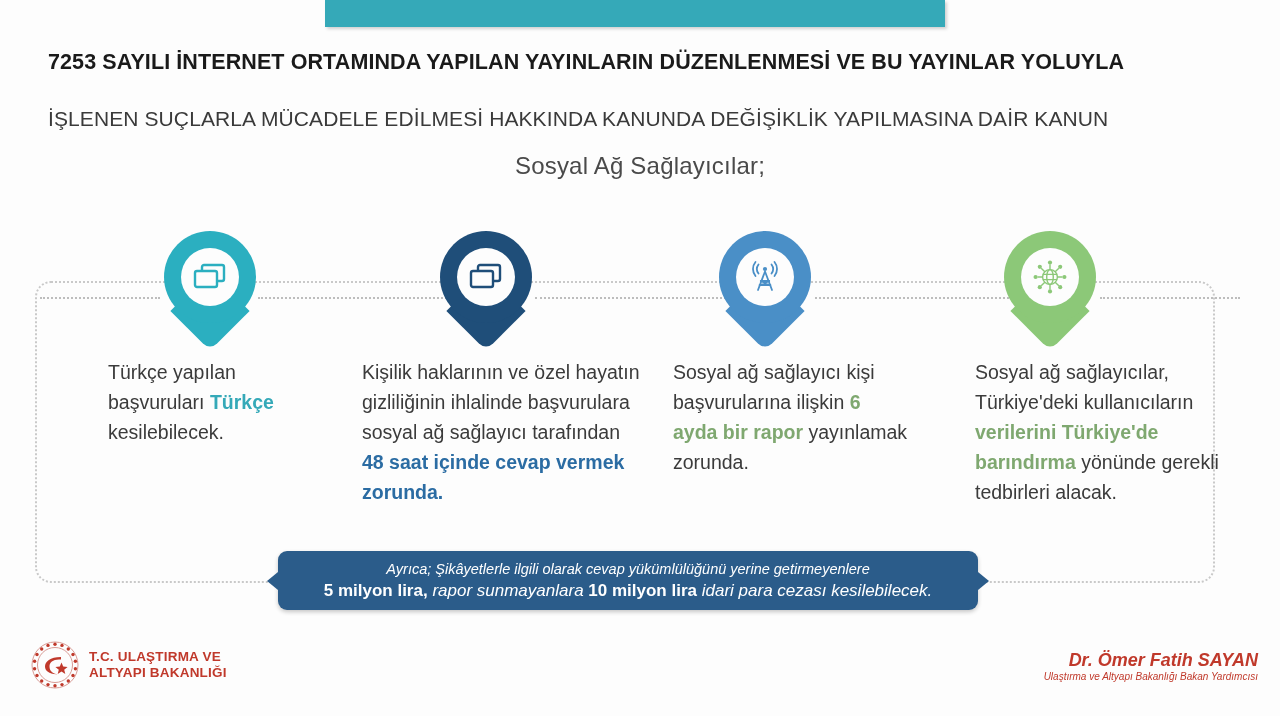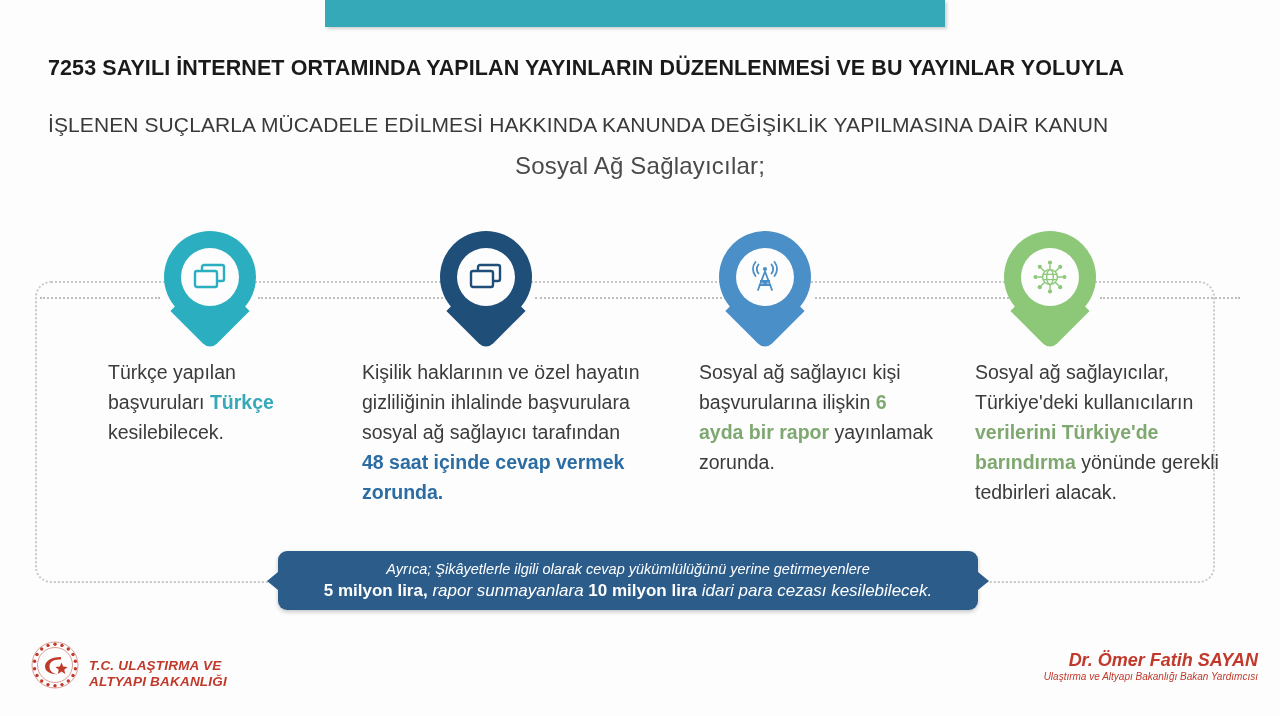--- a/index.html
+++ b/index.html
@@ -18,21 +18,21 @@
     background:#35A9B8;
     box-shadow:2px 2px 3px rgba(0,0,0,.18);
   }
 
   
   .headline{
     position:absolute; left:48px; top:48px; width:1190px;
   }
   .headline .l1{
     font-size:21.5px; font-weight:bold; color:#1a1a1a;
-    letter-spacing:.1px; line-height:28px; white-space:nowrap;margin-top:6px;
+    letter-spacing:.1px; line-height:28px; white-space:nowrap;
   }
   .headline .l2{
     font-size:21px; font-weight:normal; color:#3a3a3a;
     letter-spacing:.1px; line-height:30px; white-space:nowrap;margin-top:28px;
   }
 
   
   .subtitle{
     position:absolute; left:0; top:152px; width:1280px;
     text-align:center; font-size:24px; color:#4a4a4a;
@@ -106,21 +106,21 @@
     width:0; height:0;
     border-top:9px solid transparent;
     border-bottom:9px solid transparent;
   }
   .banner .tab.left{ left:-11px; border-right:11px solid #2B5C8A; }
   .banner .tab.right{ right:-11px; border-left:11px solid #2B5C8A; }
 
   
   .ministry{
     position:absolute; left:30px; top:640px;
-    display:flex; align-items:flex-end; gap:9px;font-style:italic;
+    display:flex; align-items:center; gap:9px;
   }
   .ministry .emblem{ width:50px; height:50px; }
   .ministry .mtext{
     font-size:13.5px; font-weight:bold; color:#C0392B;
     line-height:16px; letter-spacing:.2px;
   }
 
   
   .signature{
     position:absolute; right:22px; top:650px; text-align:right;
@@ -227,21 +227,21 @@
 </div>
 
 <div class="col" style="left:108px; width:215px;">
   <span>Türkçe yapılan başvuruları </span><b style="color:#35A9B8;">Türkçe</b><span> kesilebilecek.</span>
 </div>
 
 <div class="col" style="left:362px; width:282px;">
   <span>Kişilik haklarının ve özel hayatın gizliliğinin ihlalinde başvurulara sosyal ağ sağlayıcı tarafından </span><b style="color:#2B6CA3;">48 saat içinde cevap vermek zorunda.</b><span></span>
 </div>
 
-<div class="col" style="left:699px; width:235px;">
+<div class="col" style="left:673px; width:235px;">
   <span>Sosyal ağ sağlayıcı kişi başvurularına ilişkin </span><b style="color:#7FA870;">6 ayda bir rapor</b><span> yayınlamak zorunda.</span>
 </div>
 
 <div class="col" style="left:975px; width:245px;">
   <span>Sosyal ağ sağlayıcılar, Türkiye'deki kullanıcıların </span><b style="color:#7FA870;">verilerini Türkiye'de barındırma</b><span> yönünde gerekli tedbirleri alacak.</span>
 </div>
 
 <div class="banner">
   <div class="tab left"></div>
   <div class="tab right"></div>

